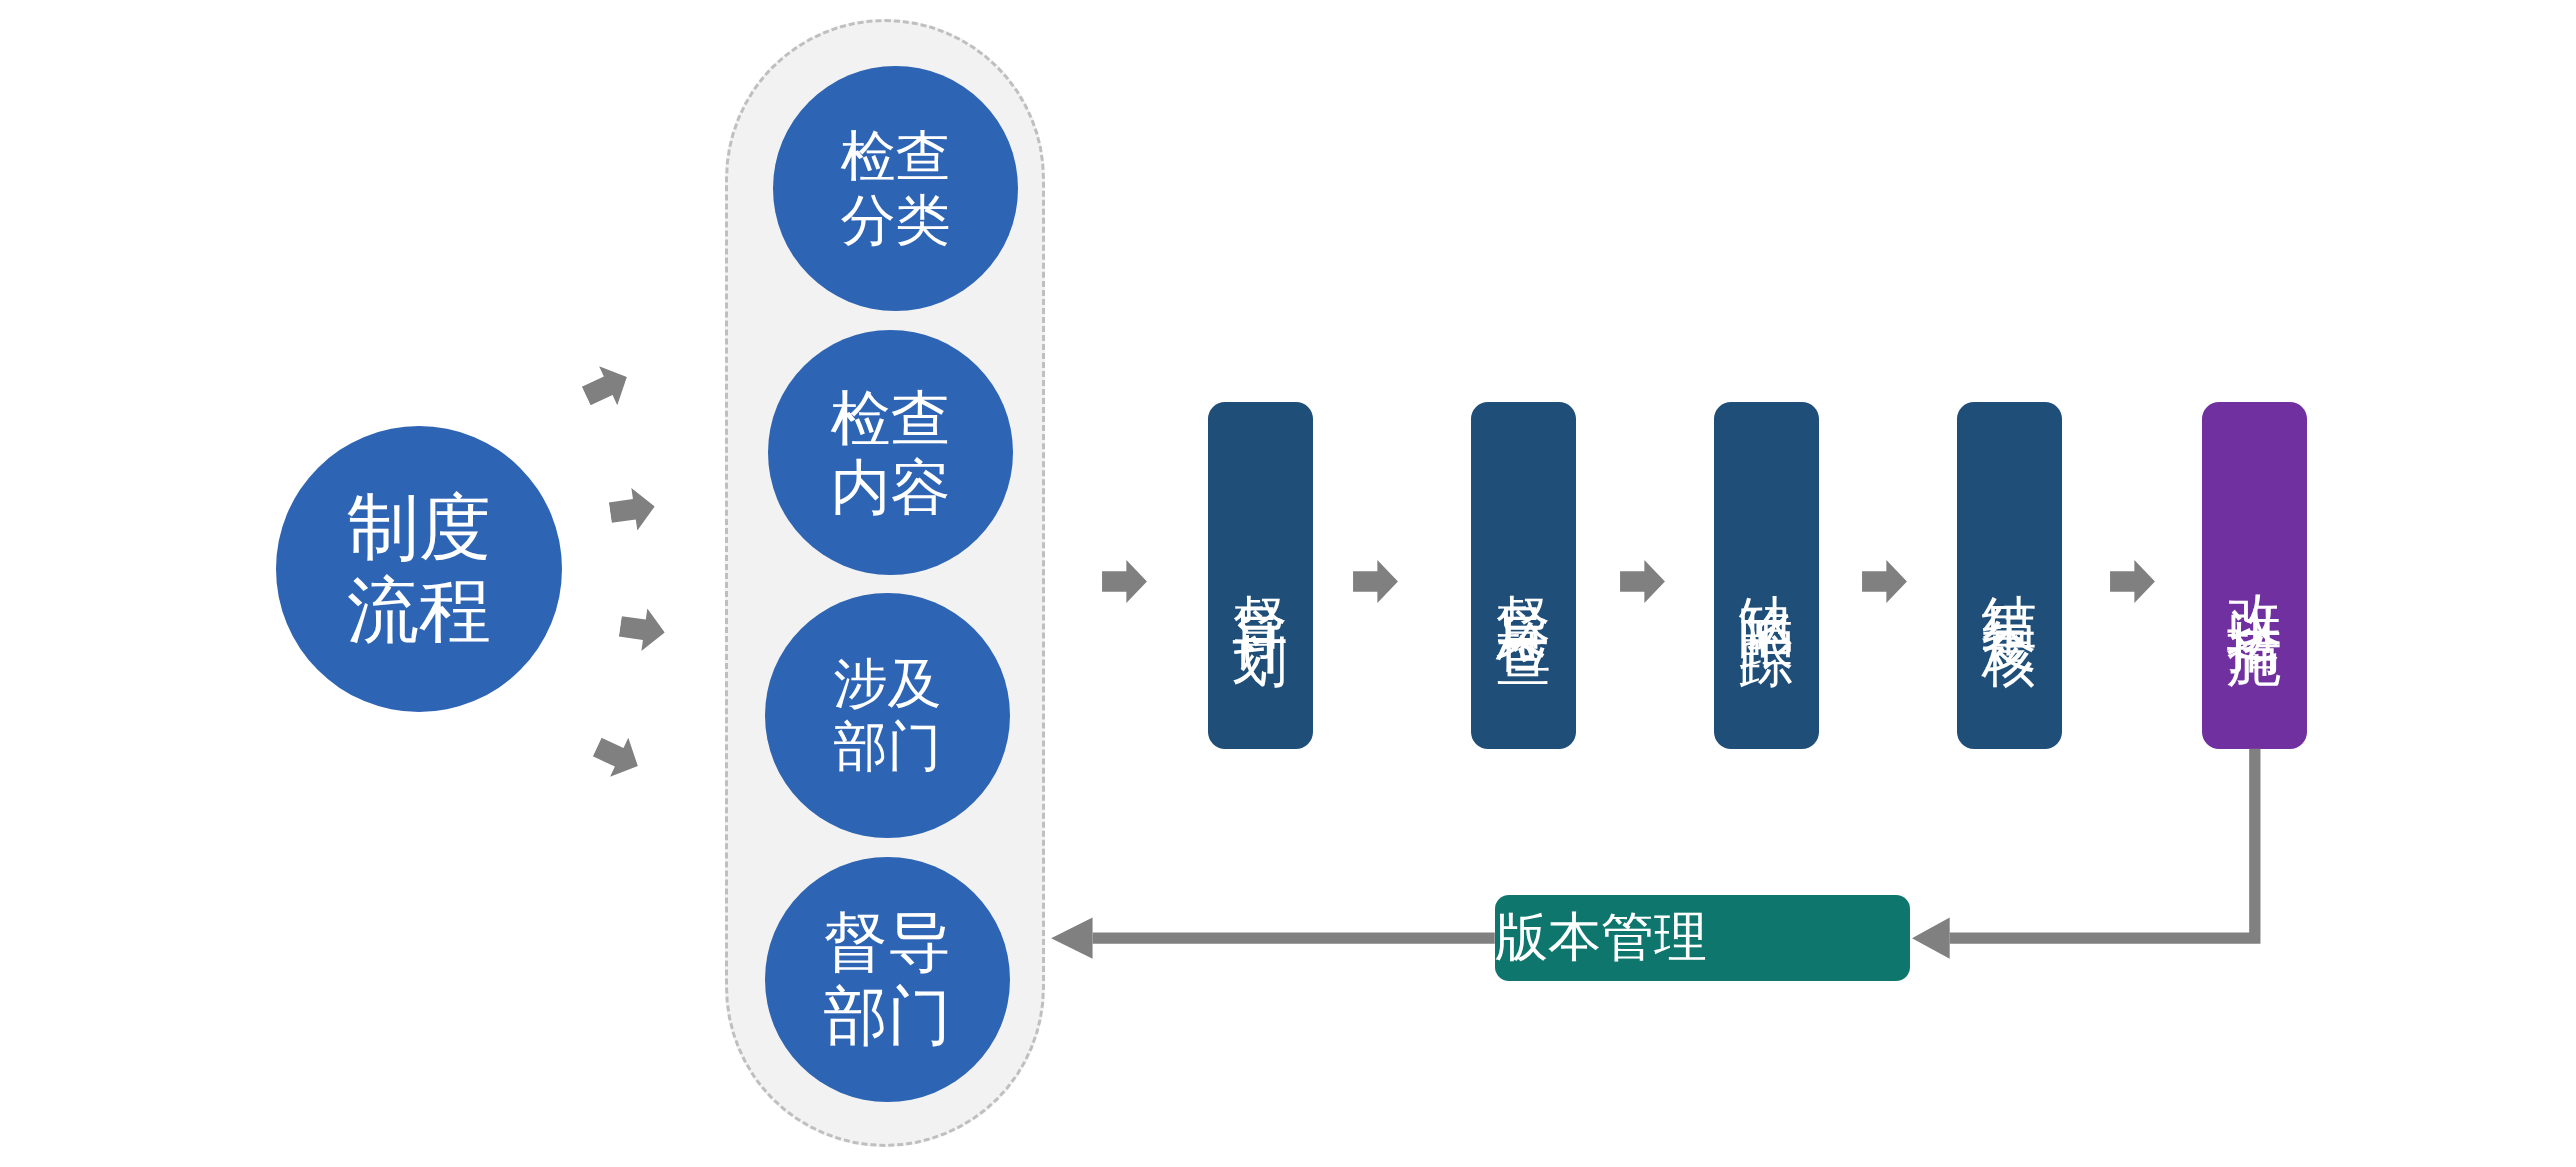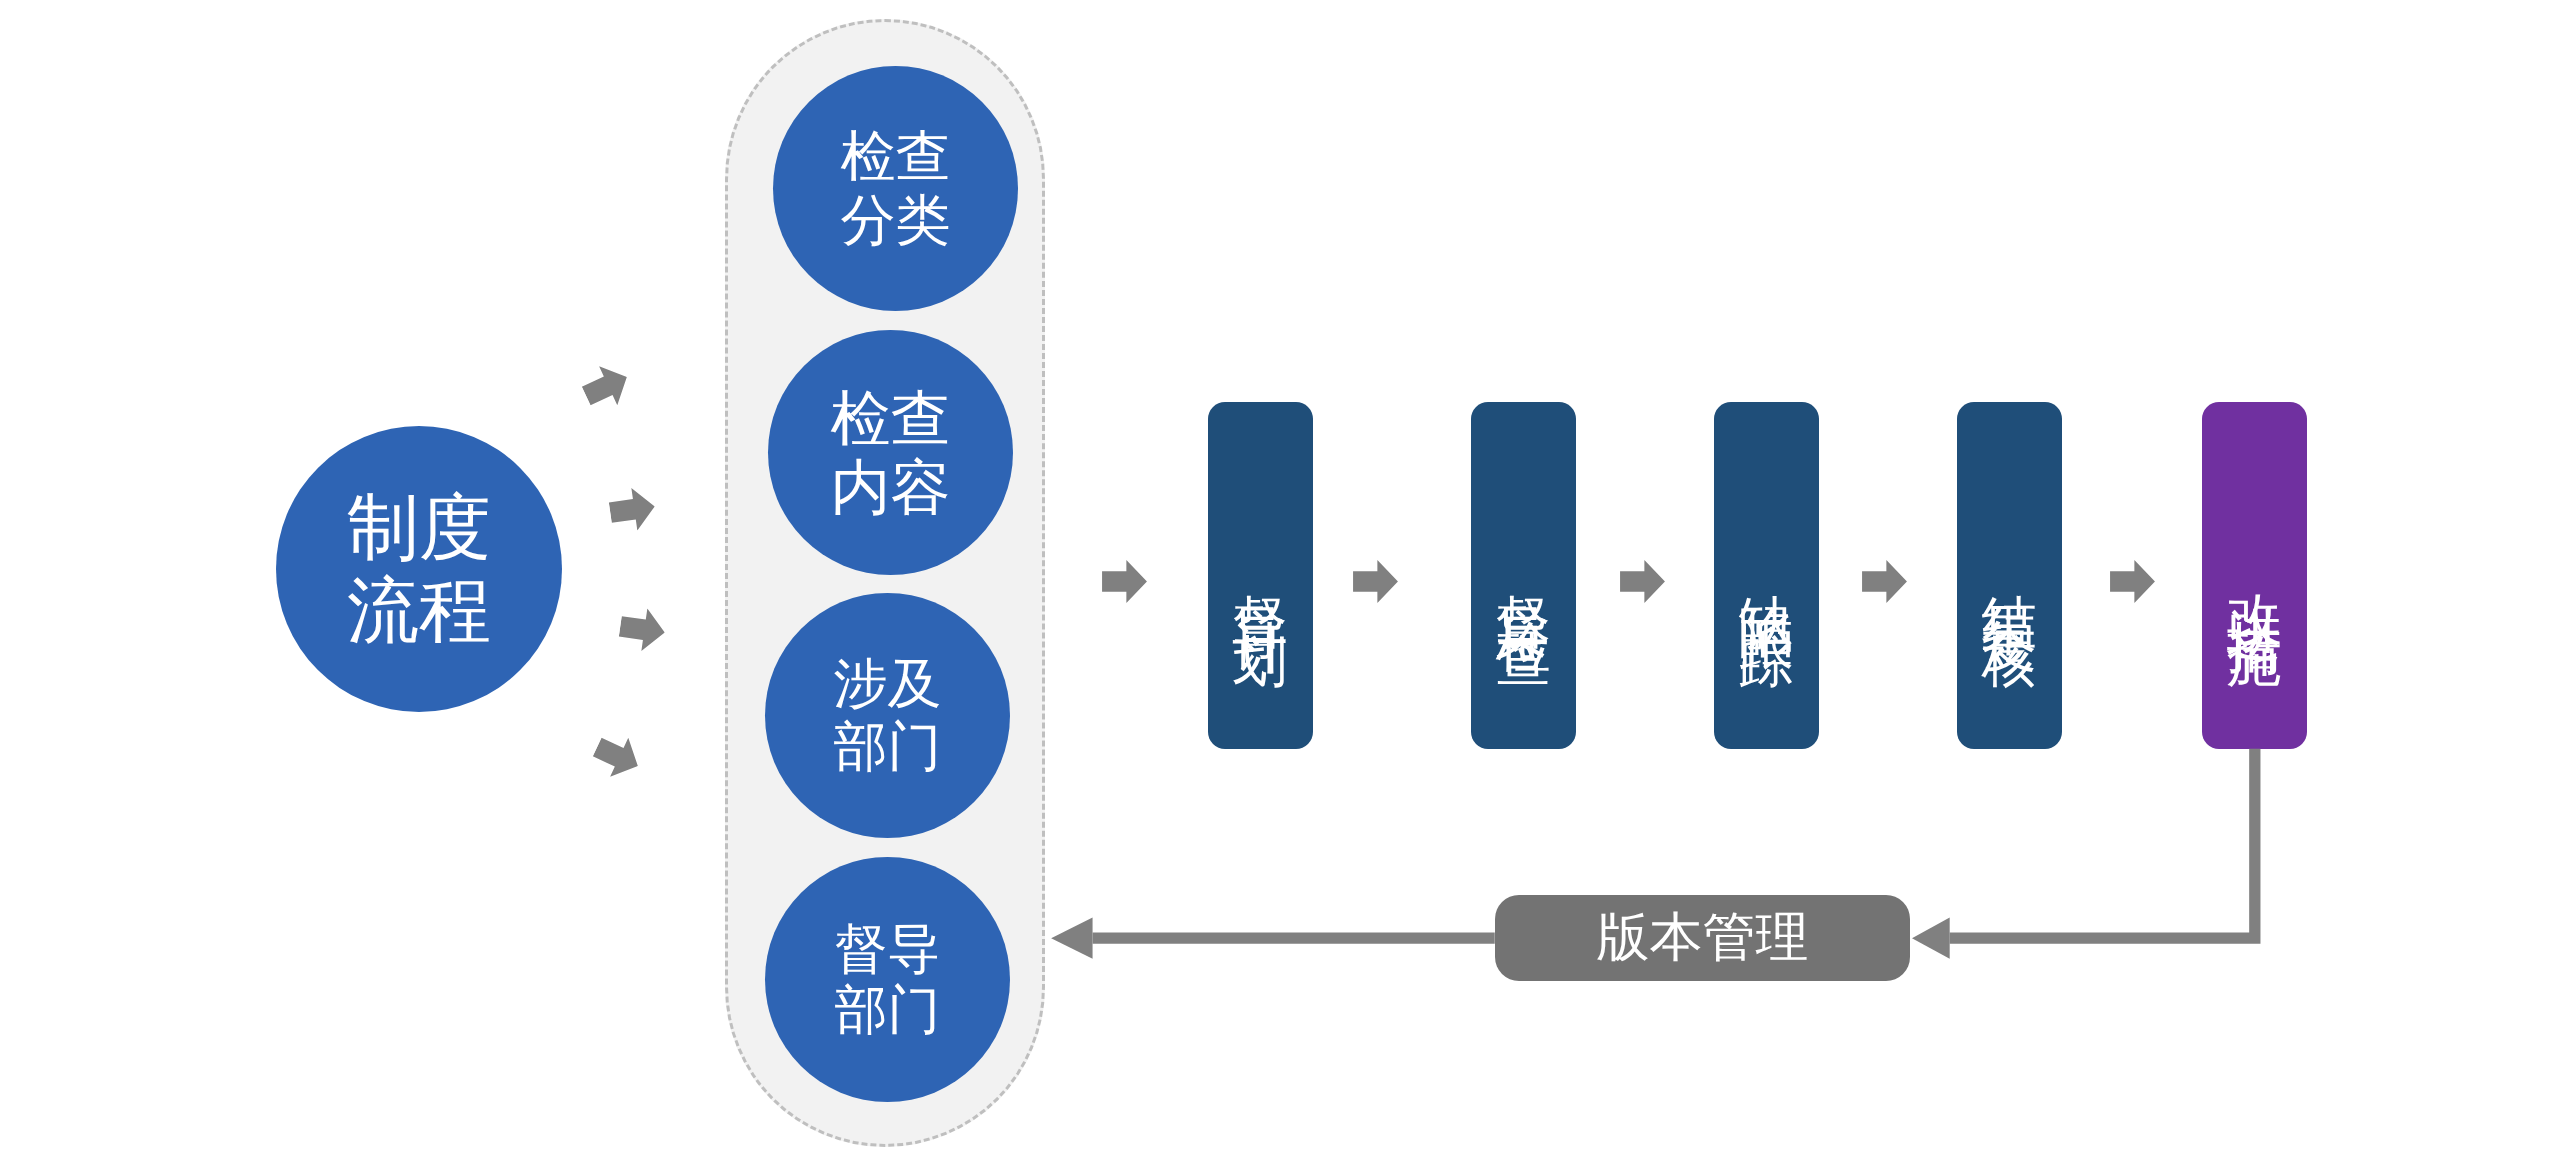--- a/index.html
+++ b/index.html
@@ -7,21 +7,21 @@
   .abs{position:absolute;}
   .circle{position:absolute;border-radius:50%;background:#2E64B4;color:#fff;display:flex;align-items:center;justify-content:center;text-align:center;}
   .circle span{display:block;width:2.2em;line-height:1.15;letter-spacing:0;}
   .container{position:absolute;left:725px;top:19px;width:320px;height:1128px;border:3.8px dashed #BFBFBF;border-radius:160px;background:#F2F2F2;box-sizing:border-box;}
   .vbox{position:absolute;top:402px;width:105px;height:347px;border-radius:17px;color:#fff;display:flex;align-items:center;justify-content:center;}
   .vbox span{writing-mode:vertical-rl;text-orientation:upright;font-size:55px;letter-spacing:13px;}
   .navy{background:#1F4E79;}
   .purple{background:#7030A0;}
   .arrow{position:absolute;width:45px;height:43px;}
   .arrow svg{width:100%;height:100%;display:block;}
-  .ver-box{position:absolute;left:1495px;top:895px;width:415px;height:86px;border-radius:24px;background:#737373;color:#fff;display:flex;align-items:center;justify-content:center;font-size:53px;}
+  .ver-box{position:absolute;left:1495px;top:895px;width:415px;height:86px;border-radius:14px;background:#0f766e;color:#fff;display:flex;align-items:center;justify-content:flex-start;font-size:53px;}
 </style>
 </head>
 <body>
 
 <div class="circle" style="left:276px;top:426px;width:286px;height:286px;font-size:72px;">
   <span>制度流程</span>
 </div>
 
 <div class="arrow" style="left:584px;top:365px;transform:rotate(-25deg);">
   <svg viewBox="0 0 48 46">
@@ -47,21 +47,21 @@
 <div class="container"></div>
 <div class="circle" style="left:773px;top:66px;width:245px;height:245px;font-size:55px;">
   <span>检查分类</span>
 </div>
 <div class="circle" style="left:768px;top:330px;width:245px;height:245px;font-size:60px;">
   <span>检查内容</span>
 </div>
 <div class="circle" style="left:765px;top:593px;width:245px;height:245px;font-size:54px;">
   <span>涉及部门</span>
 </div>
-<div class="circle" style="left:765px;top:857px;width:245px;height:245px;font-size:53px;justify-content:center;">
+<div class="circle" style="left:765px;top:857px;width:245px;height:245px;font-size:64px;justify-content:center;">
   <span>督导部门</span>
 </div>
 
 <div class="arrow" style="left:1102px;top:560px;">
   <svg viewBox="0 0 48 46">
       <polygon points="0,12 26,12 26,0 48,23 26,46 26,34 0,34" fill="#808080"></polygon>
     </svg>
 </div>
 <div class="arrow" style="left:1353px;top:560px;">
   <svg viewBox="0 0 48 46">

